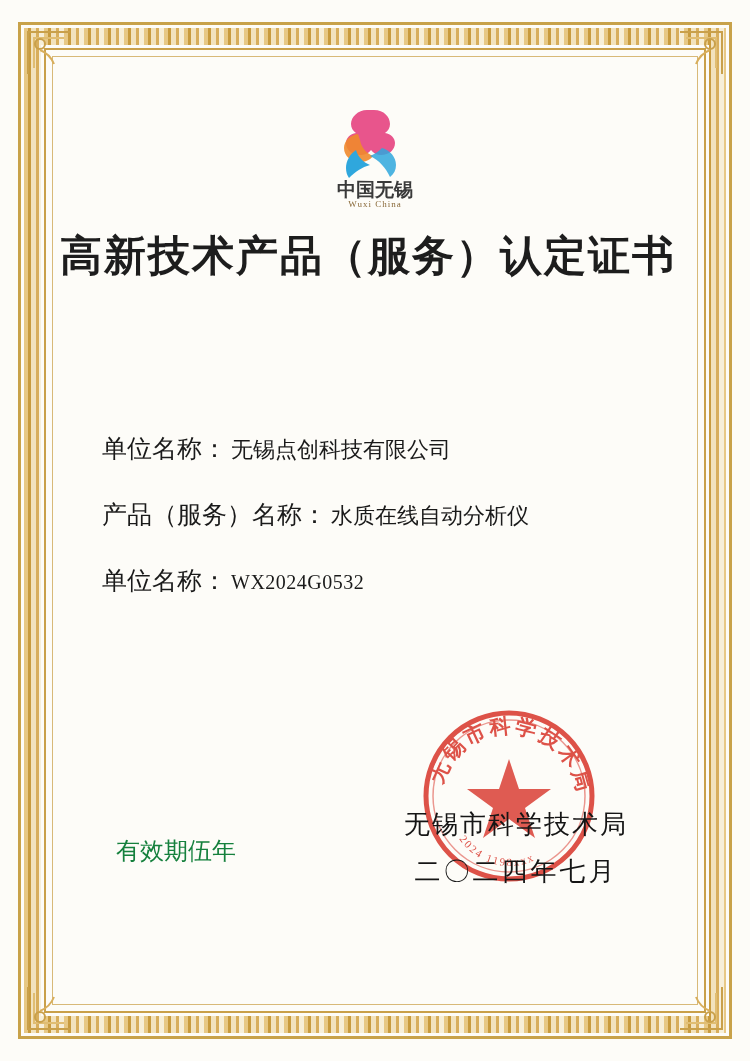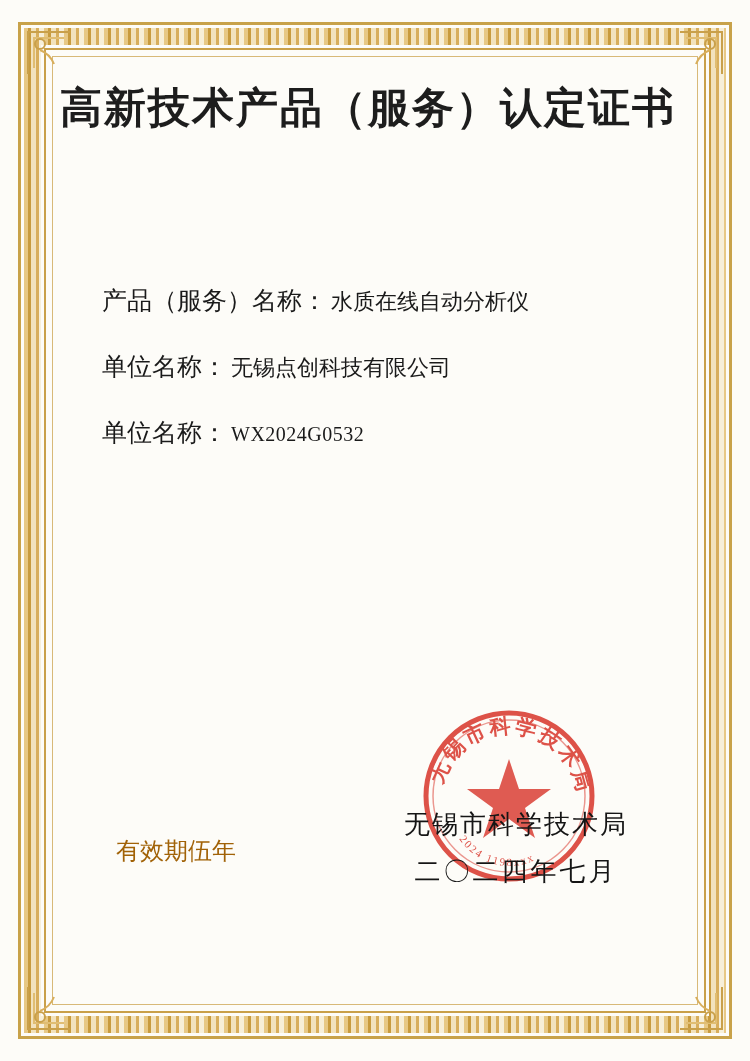--- a/index.html
+++ b/index.html
@@ -157,21 +157,21 @@
     left: 0;
     right: 0;
     bottom: 78px;
     height: 120px;
   }
   .validity {
     position: absolute;
     left: 56px;
     bottom: 52px;
     font-size: 24px;
-    color: #a16207;
+    color: #15803d;
     font-family: "Liberation Serif", "DejaVu Serif", serif;
   }
   .issuer-block {
     position: absolute;
     right: 14px;
     bottom: 30px;
     text-align: center;
     width: 320px;
   }
   .issuer-name {
@@ -239,33 +239,47 @@
     <svg width="46" height="46" viewBox="0 0 46 46">
       <path d="M2 44 L2 2 L44 2" fill="none" stroke="#c9a04a" stroke-width="2"></path>
       <path d="M8 38 L8 8 L38 8" fill="none" stroke="#e0bd72" stroke-width="2"></path>
       <circle cx="14" cy="14" r="5" fill="none" stroke="#c9a04a" stroke-width="2"></circle>
       <path d="M14 20 q10 4 14 14" fill="none" stroke="#d8ae5c" stroke-width="2"></path>
     </svg>
   </div>
 
   <div class="content">
 
+    <div class="emblem">
+      <svg width="150" height="108" viewBox="0 0 150 108">
+
+        <g transform="translate(38,2)">
+          <path d="M36 6 c10 0 16 7 16 14 c0 4 -2 7 -5 9 c6 1 10 5 10 10 c0 7 -6 12 -14 12 c-4 0 -8 -2 -10 -5 c-2 3 -6 5 -11 5 c-8 0 -14 -5 -14 -12 c0 -5 4 -9 10 -10 c-3 -2 -5 -5 -5 -9 c0 -7 7 -14 16 -14 z" fill="#e8558c"></path>
+          <path d="M20 30 c-8 1 -14 7 -14 14 c0 8 7 14 16 14 c5 0 10 -2 13 -6 c-7 -3 -12 -9 -13 -16 z" fill="#f08a2c" opacity="0.9"></path>
+          <path d="M18 46 c-6 4 -10 11 -10 18 c0 4 1 7 3 10 c6 -6 13 -11 21 -13 c-7 -3 -12 -8 -14 -15 z" fill="#2fa7dd"></path>
+          <path d="M44 44 c8 2 14 9 14 17 c0 5 -2 9 -6 12 c-4 -9 -11 -17 -20 -21 c5 -2 9 -5 12 -8 z" fill="#2fa7dd" opacity="0.85"></path>
+        </g>
+
+        <text x="75" y="94" text-anchor="middle" font-family="'DejaVu Sans','Liberation Sans',sans-serif" font-size="19" font-weight="bold" fill="#3a3a3a">中国无锡</text>
+        <text x="75" y="105" text-anchor="middle" font-family="'Liberation Serif','DejaVu Serif',serif" font-size="9" letter-spacing="1" fill="#8a6a3a">Wuxi China</text>
+      </svg>
+    </div>
 
     <div class="cert-title">高新技术产品（服务）认定证书</div>
 
     <div class="fields">
+
+      <div class="field-row">
+        <span class="field-label">单位名称：</span>
+        <span class="field-value">无锡点创科技有限公司</span>
+      </div>
 
       <div class="field-row">
         <span class="field-label">产品（服务）名称：</span>
         <span class="field-value">水质在线自动分析仪</span>
-      </div>
-
-      <div class="field-row">
-        <span class="field-label">单位名称：</span>
-        <span class="field-value">无锡点创科技有限公司</span>
       </div>
 
       <div class="field-row">
         <span class="field-label">单位名称：</span>
         <span class="field-value ascii">WX2024G0532</span>
       </div>
 
     </div>
 
     <div class="footer">

